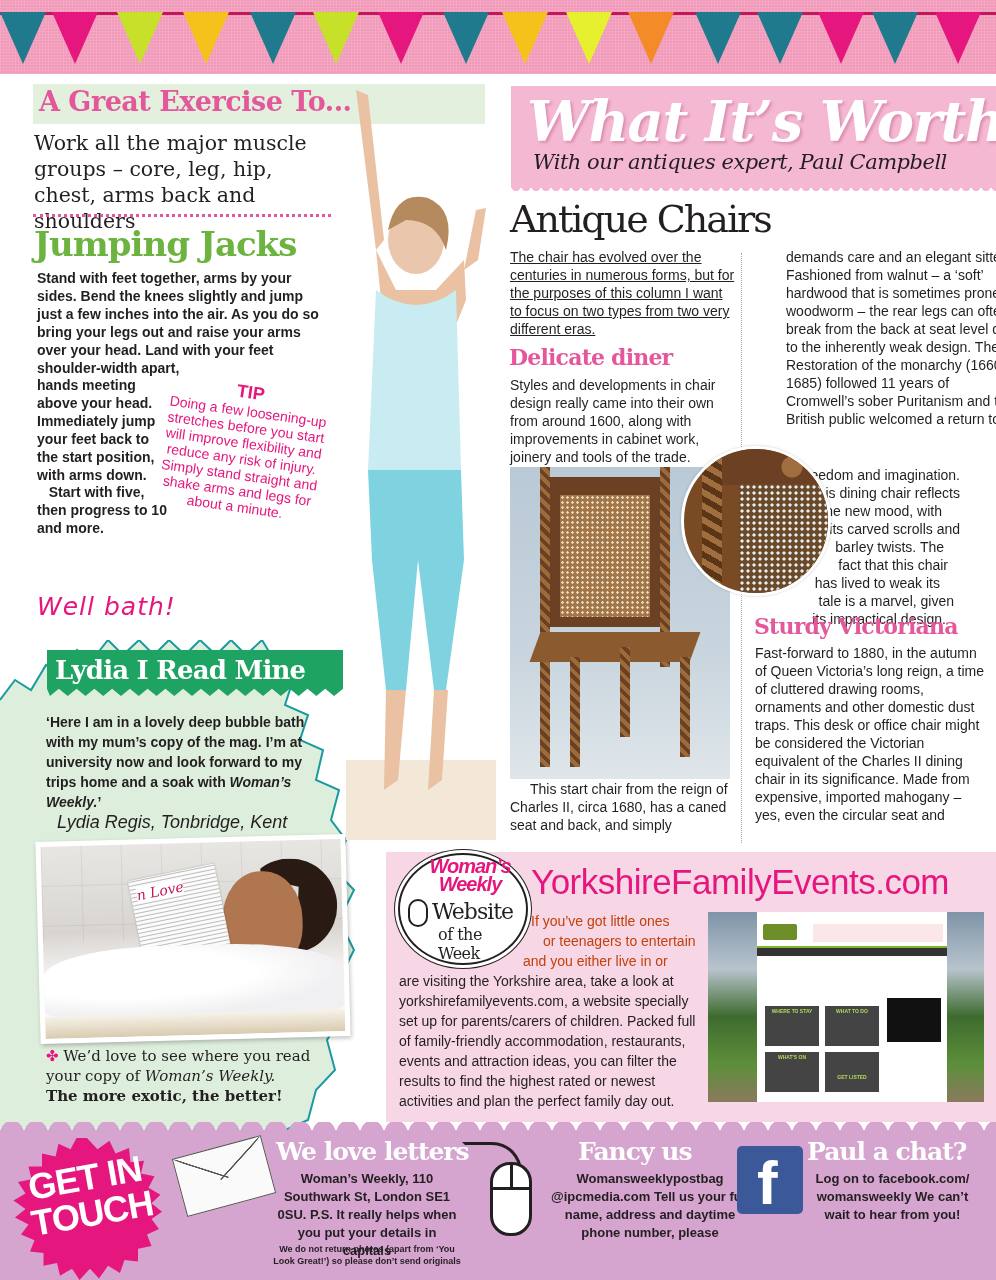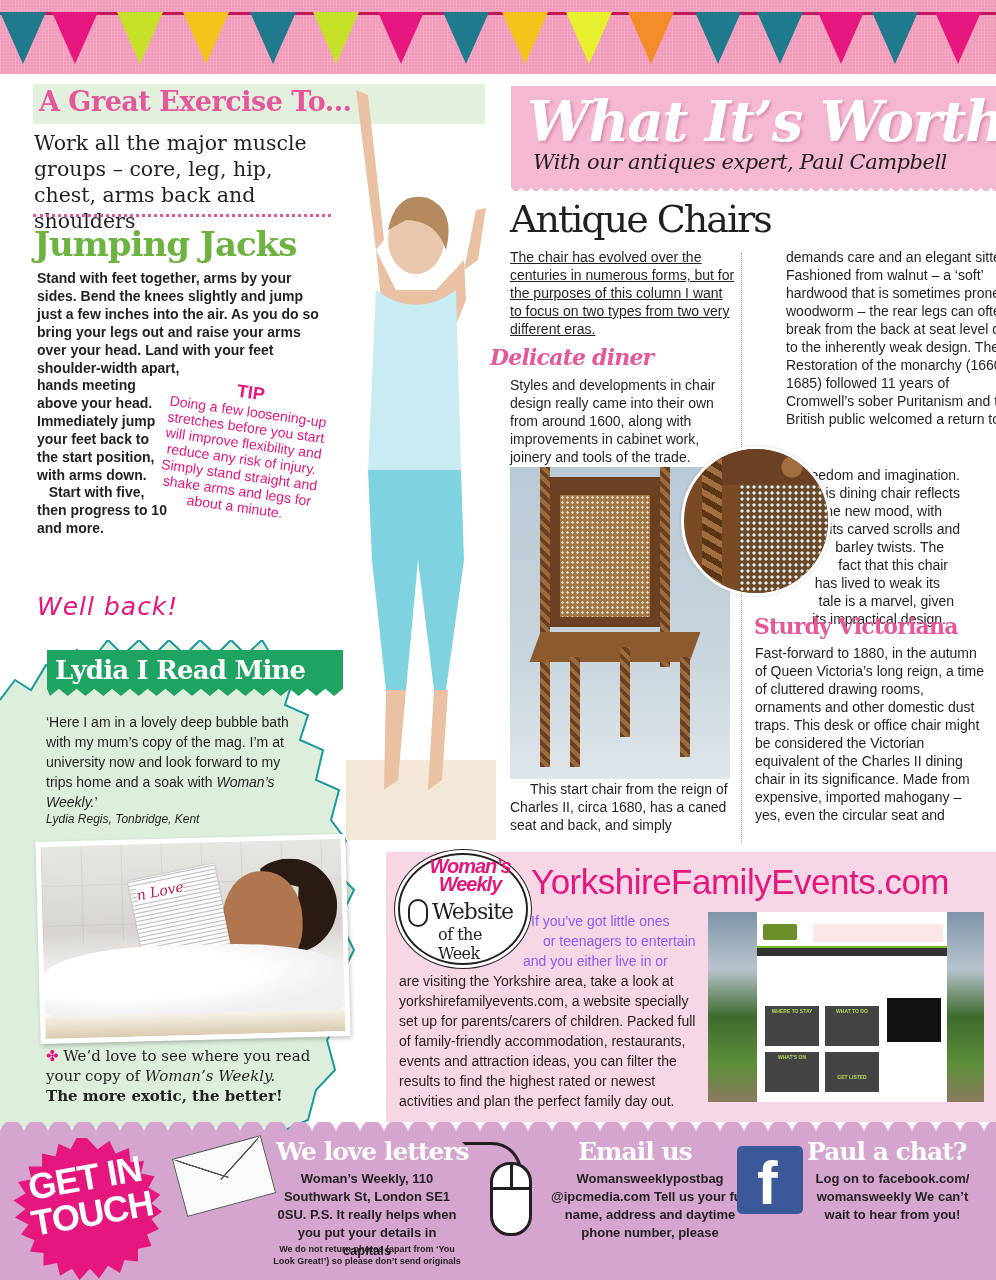--- a/index.html
+++ b/index.html
@@ -29,23 +29,23 @@
   .tip .text { font-size: 14px; line-height: 16px; display: block; padding: 0 12px; }
 
   .well-done { left: 37px; top: 592px; font-family: "DejaVu Sans", sans-serif; font-style: italic; font-size: 25px; color: #e5177e; letter-spacing: 1px; }
 
   
   .wirm-bg { left: 0; top: 640px; width: 385px; height: 500px; background: #deeedd;
     clip-path: polygon(0 12%, 4% 8%, 8% 10%, 12% 5%, 16% 7%, 20% 2%, 24% 4%, 28% 0%, 32% 3%, 36% 0%, 40% 3%, 44% 0%, 48% 3%, 52% 0%, 56% 3%, 60% 0%, 64% 3%, 68% 0%, 72% 5%, 76% 8%, 74% 13%, 80% 15%, 78% 20%, 84% 22%, 82% 28%, 88% 30%, 86% 36%, 90% 40%, 87% 46%, 92% 50%, 88% 56%, 92% 62%, 88% 68%, 90% 74%, 85% 80%, 87% 86%, 82% 90%, 80% 96%, 74% 98%, 72% 100%, 0 100%); }
   .wirm-edge { left: 0; top: 640px; width: 385px; height: 500px; pointer-events: none; }
   .wirm-head { left: 47px; top: 650px; width: 296px; height: 46px; background: #1ea362; clip-path: polygon(0 0,100% 0,100% 84%,97% 100%,94% 84%,91% 100%,88% 84%,85% 100%,82% 84%,79% 100%,76% 84%,73% 100%,70% 84%,67% 100%,64% 84%,61% 100%,58% 84%,55% 100%,52% 84%,49% 100%,46% 84%,43% 100%,40% 84%,37% 100%,34% 84%,31% 100%,28% 84%,25% 100%,22% 84%,19% 100%,16% 84%,13% 100%,10% 84%,7% 100%,4% 84%,1% 100%,0 84%); }
   .wirm-head span { position: absolute; left: 8px; top: 5px; font-family: "DejaVu Serif", serif; font-weight: bold; font-size: 26px; color: #ffffff; letter-spacing: -0.8px; white-space: nowrap; }
-  .wirm-quote { left: 46px; top: 712px; width: 260px; font-size: 14px; line-height: 20px; font-weight: normal; color: #231f20; }
+  .wirm-quote { left: 46px; top: 712px; width: 260px; font-size: 14px; line-height: 20px; font-weight: bold; color: #231f20; }
   .wirm-quote i { font-style: italic; }
-  .wirm-author { left: 46px; top: 812px; font-size: 12px; font-style: italic; color: #231f20; text-align: center; }
+  .wirm-author { left: 57px; top: 812px; font-size: 18px; font-style: italic; color: #231f20; text-align: center; }
 
   .bath-photo { left: 38px; top: 838px; width: 310px; height: 202px; background: #ffffff; padding: 5px; transform: rotate(-1.5deg); box-shadow: 1px 2px 4px rgba(0,0,0,0.25); }
   .bath-photo .img { width: 100%; height: 100%; position: relative; overflow: hidden;
     background: linear-gradient(180deg, #e8e6e3 0%, #d8d5d1 45%, #f2f0ee 65%, #ffffff 100%); }
   .bath-photo .tiles { position: absolute; inset: 0 0 50% 0; background-image: linear-gradient(90deg, rgba(0,0,0,0.06) 1px, transparent 1px), linear-gradient(0deg, rgba(0,0,0,0.06) 1px, transparent 1px); background-size: 40px 40px; }
   .bath-photo .foam { position: absolute; left: 0; right: 0; bottom: 20px; height: 70px; background: radial-gradient(ellipse at 30% 40%, #ffffff 0 40%, #f0f0f2 70%); border-radius: 40% 40% 10% 10%; }
   .bath-photo .tub { position: absolute; left: 0; right: 0; bottom: 0; height: 22px; background: linear-gradient(#f7f3ea, #d9cbb0); }
   .bath-photo .face { position: absolute; left: 180px; top: 30px; width: 80px; height: 100px; background: #b07650; border-radius: 48% 48% 45% 45%; }
   .bath-photo .hair { position: absolute; left: 200px; top: 18px; width: 95px; height: 95px; background: #2a1a14; border-radius: 50%; clip-path: polygon(20% 0, 100% 0, 100% 100%, 55% 100%, 60% 30%, 20% 20%); }
   .bath-photo .mag { position: absolute; left: 95px; top: 28px; width: 88px; height: 108px; background: #fbfbfb; transform: rotate(-10deg); box-shadow: 0 0 2px rgba(0,0,0,0.3);
@@ -62,21 +62,21 @@
 
   
   .wiw-head { left: 511px; top: 86px; width: 485px; height: 102px; background: #f5b8d2; }
   .wiw-head .scallop { position: absolute; left: 0; right: 0; bottom: -5px; height: 6px; background: radial-gradient(circle at 5px 0, #f5b8d2 4px, transparent 4.5px); background-size: 10px 6px; }
   .wiw-title { left: 527px; top: 88px; font-family: "DejaVu Serif", serif; font-style: italic; font-weight: bold; font-size: 56px; color: #ffffff; letter-spacing: -1.5px; white-space: nowrap; text-shadow: 2px 2px 3px rgba(170,60,110,0.35); }
   .wiw-sub { left: 533px; top: 150px; font-family: "DejaVu Serif", serif; font-style: italic; font-size: 21px; color: #231f20; letter-spacing: -0.5px; white-space: nowrap; }
   .ac-title { left: 510px; top: 197px; font-family: "DejaVu Serif", serif; font-size: 38px; color: #231f20; letter-spacing: -2px; }
   .col-divider { left: 741px; top: 253px; width: 0; height: 590px; border-left: 1px dotted #aaa; }
   .col1 { left: 510px; top: 248px; width: 225px; font-size: 14px; line-height: 18px; color: #231f20; text-decoration: underline; }
   .h-pink { font-family: "DejaVu Serif", serif; font-weight: bold; color: #e4579b; font-size: 22px; letter-spacing: -0.8px; }
-  .dd-head { left: 490px; top: 344px; font-style: italic; }
+  .dd-head { left: 509px; top: 344px; }
   .col1b { left: 510px; top: 376px; width: 225px; font-size: 14px; line-height: 18px; color: #231f20; }
   .col2 { left: 786px; top: 248px; width: 235px; font-size: 14px; line-height: 18px; color: #231f20; }
   .col2c { left: 750px; top: 466px; width: 240px; font-size: 14px; line-height: 18px; color: #231f20; text-align: right; padding-right: 30px; }
   .sv-head { left: 754px; top: 613px; }
   .col2d { left: 755px; top: 644px; width: 235px; font-size: 14px; line-height: 18px; color: #231f20; }
 
   .chair { left: 510px; top: 467px; width: 220px; height: 312px; background: linear-gradient(180deg, #b9c9d6 0%, #c9d5de 60%, #dfe6ea 100%); overflow: hidden; }
   .chair .back { position: absolute; left: 40px; top: 10px; width: 110px; height: 150px; border: 10px solid #6b4023; border-top-width: 18px; background-color: #a27647;
     background-image: radial-gradient(circle, #e6d8c0 1px, transparent 1.5px); background-size: 5px 5px; }
   .chair .seat { position: absolute; left: 25px; top: 165px; width: 160px; height: 30px; background: #8b5a2e; transform: skewX(-20deg); }
@@ -90,21 +90,21 @@
   .detail-circle .carve { position: absolute; left: 30px; top: 0; width: 130px; height: 36px; background: radial-gradient(circle at 60% 50%, #a06e3f 0 10px, #6b4023 11px); }
 
   
   .wotw { left: 386px; top: 852px; width: 610px; height: 270px; background: #f7d6e6; }
   .wotw-logo { left: 398px; top: 853px; width: 130px; height: 112px; border-radius: 50%; background: #ffffff; border: 2px double #231f20; box-shadow: 0 0 0 3px #fff, 0 0 0 4px #231f20; }
   .wotw-logo .ww { position: absolute; left: 20px; top: 2px; width: 100px; text-align: center; font-weight: bold; font-style: italic; font-size: 20px; line-height: 18px; color: #e5177e; letter-spacing: -1px; }
   .wotw-logo .ws { position: absolute; left: 32px; top: 44px; font-family: "DejaVu Serif", serif; font-size: 22px; color: #231f20; letter-spacing: -1px; }
   .wotw-logo .otw { position: absolute; left: 38px; top: 70px; font-family: "DejaVu Serif", serif; font-size: 16px; color: #231f20; letter-spacing: -0.5px; }
   .wotw-logo .mouse { position: absolute; left: 8px; top: 44px; width: 20px; height: 28px; border: 2px solid #231f20; border-radius: 10px; background: #fff; }
   .wotw-title { left: 531px; top: 862px; font-size: 35px; color: #e5177e; letter-spacing: -0.5px; white-space: nowrap; }
-  .wotw-p1 { left: 531px; top: 911px; font-size: 14px; line-height: 20px; color: #8b5cf6; }
+  .wotw-p1 { left: 531px; top: 911px; font-size: 14px; line-height: 20px; color: #c2410c; }
   .wotw-p1 span { display: block; }
   .wotw-p2 { left: 399px; top: 971px; width: 310px; font-size: 14px; line-height: 20px; color: #231f20; }
   .wotw-shot { left: 708px; top: 912px; width: 276px; height: 190px; overflow: hidden;
     background: linear-gradient(180deg, #7f94a8 0%, #b8c4cd 30%, #3e6b2e 55%, #5c8f3a 80%, #8a7a5e 100%); }
   .wotw-shot .page { position: absolute; left: 49px; top: 0; width: 190px; height: 190px; background: #ffffff; }
   .wotw-shot .nav { position: absolute; left: 0; top: 34px; width: 190px; height: 10px; background: #333; border-top: 2px solid #7ab929; }
   .wotw-shot .logo { position: absolute; left: 6px; top: 12px; width: 34px; height: 16px; background: #6c8f2a; border-radius: 2px; }
   .wotw-shot .ad { position: absolute; left: 56px; top: 12px; width: 130px; height: 18px; background: #fbe7e7; }
   .wotw-shot .tile { position: absolute; width: 54px; height: 40px; background: #444; }
   .wotw-shot .tile span { position: absolute; left: 0; right: 0; top: 2px; text-align: center; font-size: 5px; color: #b5d95a; font-weight: bold; }
@@ -172,21 +172,21 @@
 </div>
 
 <div class="abs tip">
   <div class="burst"></div>
   <div class="content">
     <span class="label">TIP</span>
     <span class="text">Doing a few loosening-up stretches before you start will improve flexibility and reduce any risk of injury. Simply stand straight and shake arms and legs for about a minute.</span>
   </div>
 </div>
 
-<div class="abs well-done">Well back!</div>
+<div class="abs well-done">Well bath!</div>
 
 <div class="abs wirm-bg"></div>
 <svg class="abs wirm-edge" viewBox="0 0 385 500">
   <polyline fill="none" stroke="#1a9aa0" stroke-width="2" points="0,60 15,40 31,50 46,25 62,35 77,10 92,20 108,0 123,15 139,0 154,15 169,0 185,15 200,0 216,15 231,0 246,15 262,0 277,25 293,40 285,65 308,75 300,100 323,110 316,140 339,150 331,180 346,200 335,230 354,250 339,280 354,310 339,340 346,370 327,400 335,430 316,450 308,480 285,490 277,500"></polyline>
 </svg>
 <div class="abs wirm-head">
   <span>Lydia I Read Mine</span>
 </div>
 <div class="abs wirm-quote">
   <span>‘Here I am in a lovely deep bubble bath with my mum’s copy of the mag. I’m at university now and look forward to my trips home and a soak with </span><i>Woman’s Weekly.</i><span>’</span>
@@ -308,20 +308,20 @@
 <div class="abs git-burst"></div>
 <div class="abs git-text">GET IN TOUCH</div>
 <div class="abs envelope"></div>
 
 <div class="abs fcol-title letters-title">We love letters</div>
 <div class="abs fcol-body letters-body">Woman’s Weekly, 110 Southwark St, London SE1 0SU. P.S. It really helps when you put your details in capitals</div>
 <div class="abs letters-small">We do not return photos (apart from ‘You Look Great!’) so please don’t send originals</div>
 
 <div class="abs mouse-cord"></div>
 <div class="abs mouse-icon"></div>
-<div class="abs fcol-title email-title">Email us</div>
+<div class="abs fcol-title email-title">Fancy us</div>
 <div class="abs fcol-body email-body">Womansweeklypostbag @ipcmedia.com Tell us your full name, address and daytime phone number, please</div>
 
 <div class="abs fb-icon">
     <span>f</span>
   </div>
 <div class="abs fcol-title fb-title">Paul a chat?</div>
 <div class="abs fcol-body fb-body">Log on to facebook.com/ womansweekly We can’t wait to hear from you!</div>
 
 </body></html>

